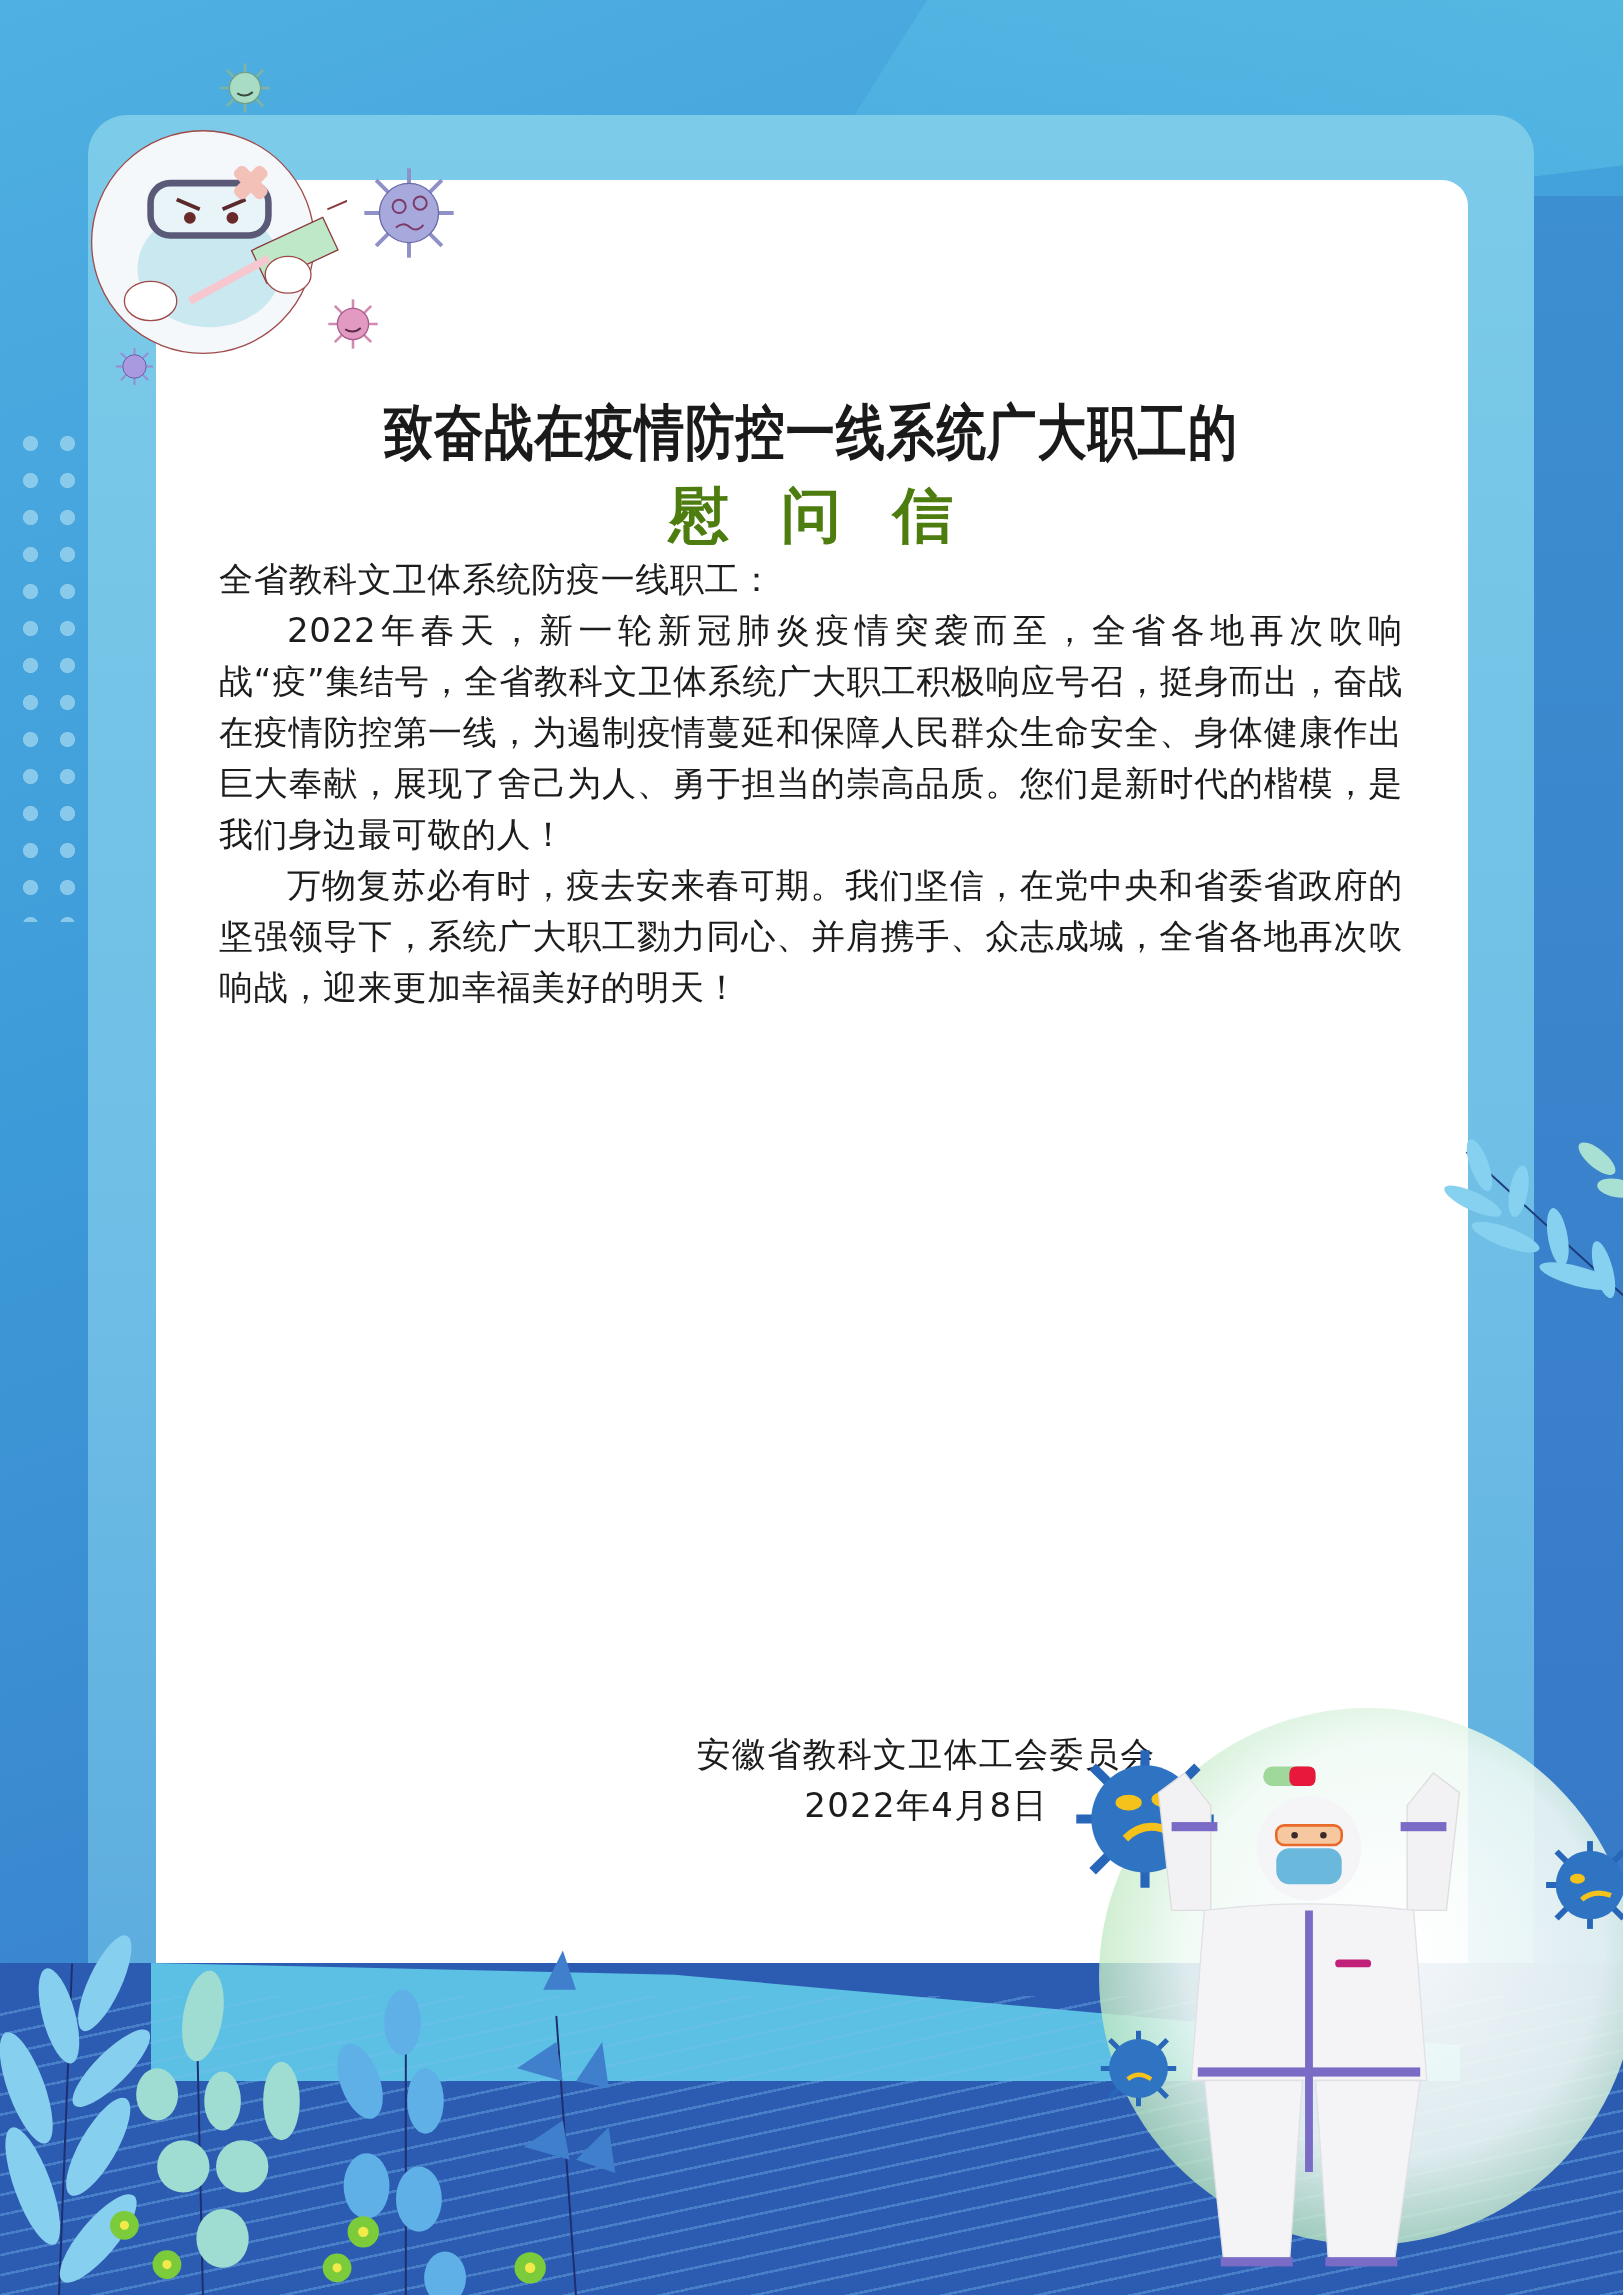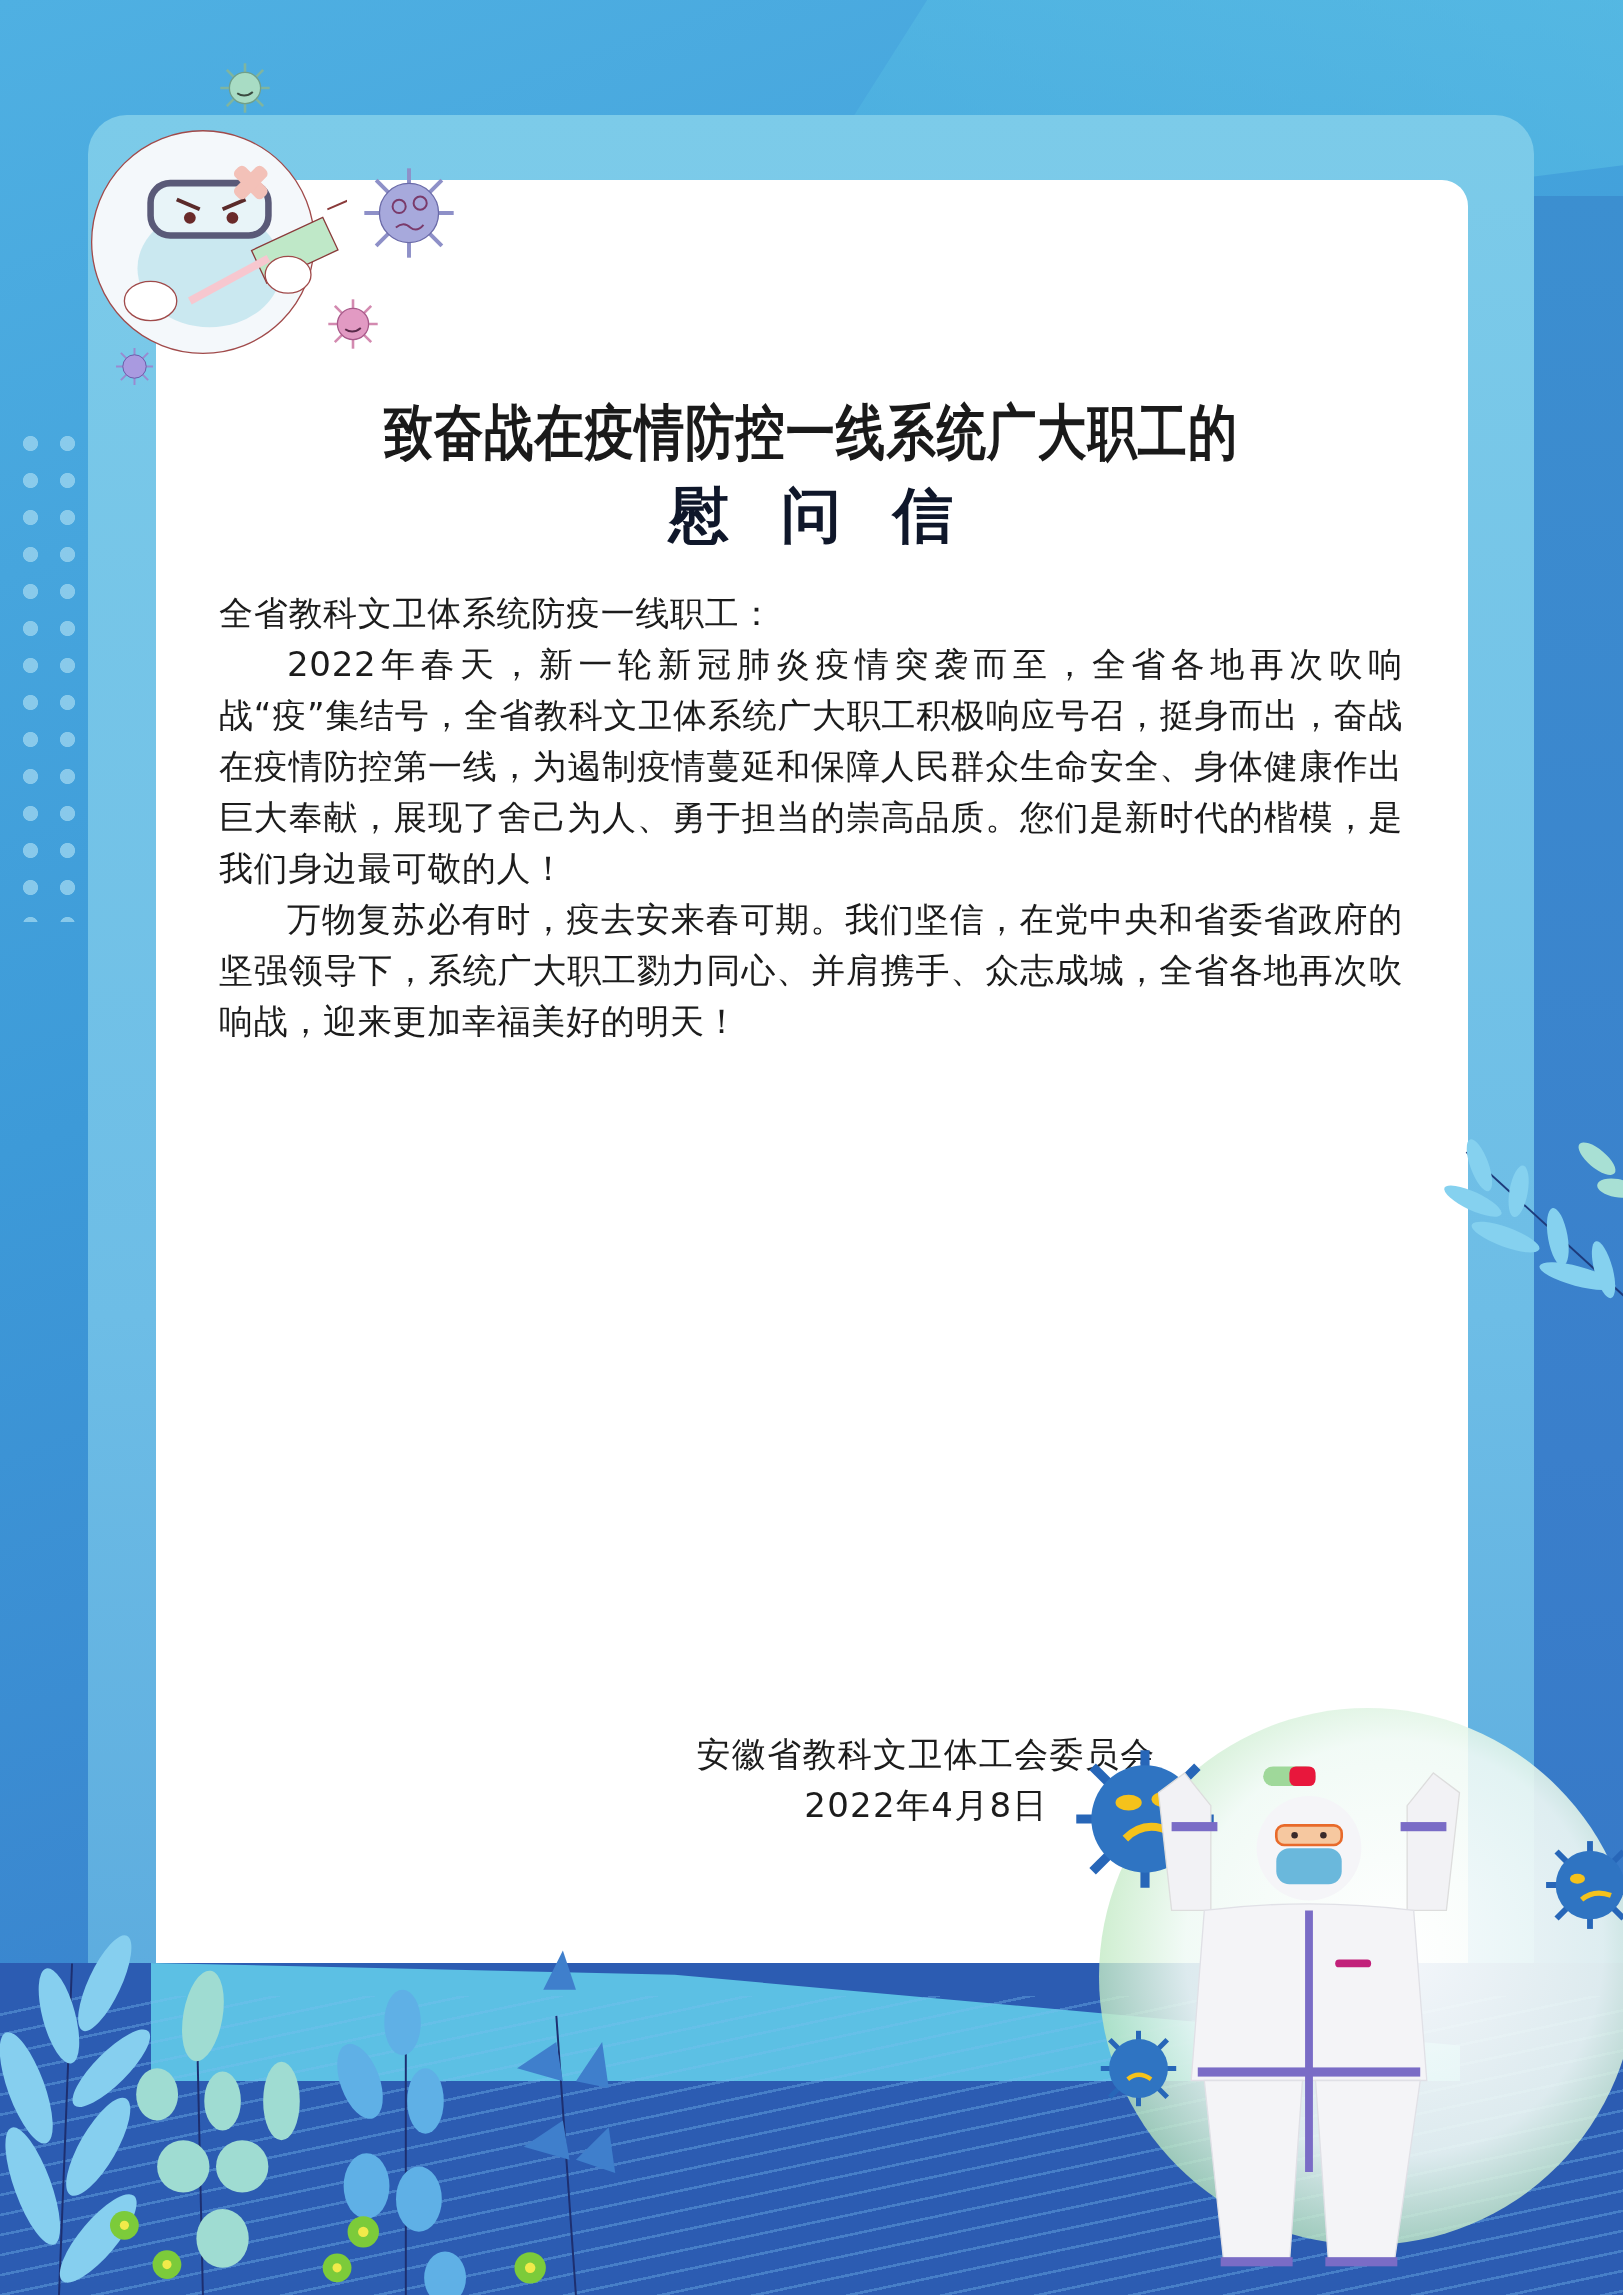--- a/index.html
+++ b/index.html
@@ -48,26 +48,26 @@
     background-size: 37px 37px;
   }
   .title {
     position: absolute; left: 219px; top: 393px; width: 1184px;
     text-align: center; color: #1a1a1a; font-weight: bold;
     font-size: 60px; line-height: 79px; letter-spacing: 1.3px;
     transform: scaleX(0.82); transform-origin: center;
   }
   .subtitle {
     position: absolute; left: 219px; top: 476px; width: 1184px;
-    text-align: center; color: #0f172a; font-weight: bold;
+    text-align: center; color: #4d7c0f; font-weight: bold;
     font-size: 60px; line-height: 79px; letter-spacing: 52px;
     padding-left: 52px;
   }
   .body-text {
-    position: absolute; left: 219px; top: 588px; width: 1184px;
+    position: absolute; left: 219px; top: 554px; width: 1184px;
     font-size: 34px; line-height: 51px; color: #1c1c1c;
     text-align: justify; text-justify: inter-character;
     letter-spacing: 0.7px;
   }
   .body-text p { text-indent: 2em; }
   .body-text p.salutation { text-indent: 0; }
   .signature {
     position: absolute; left: 589px; top: 1701px; width: 674px;
     text-align: center; font-size: 34px; line-height: 51px; color: #1c1c1c;
     letter-spacing: 1.3px;

